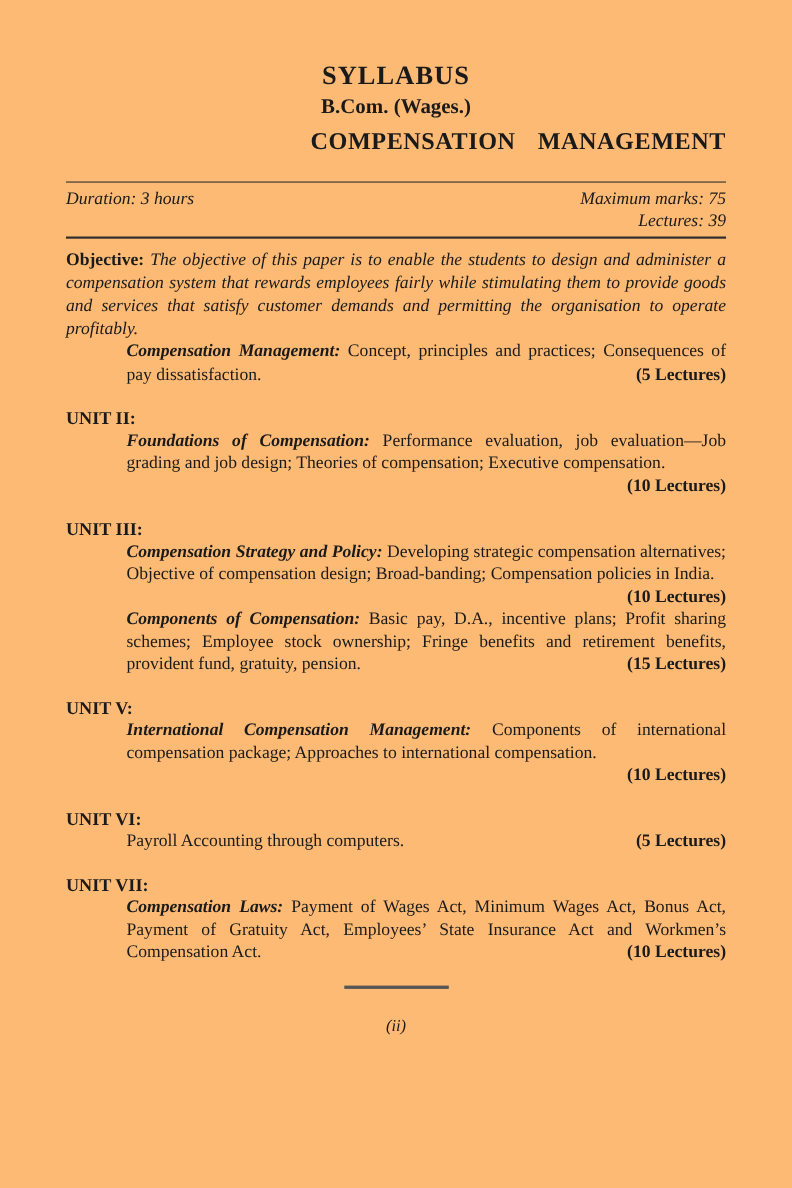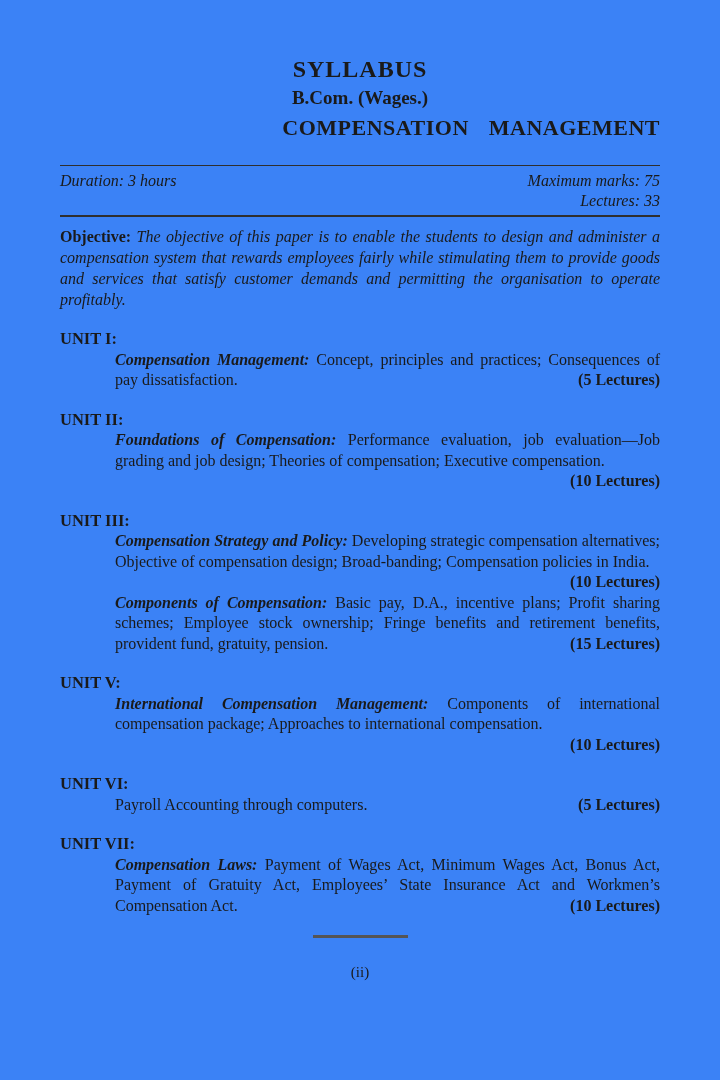--- a/index.html
+++ b/index.html
@@ -5,21 +5,21 @@
   html, body {
     margin: 0;
     padding: 0;
     background: #ffffff;
   }
   .page {
     position: relative;
     width: 720px;
     height: 1080px;
     margin: 0 auto;
-    background: #3b82f6;
+    background: #fdba74;
     color: #1a1a1a;
     font-family: "Liberation Serif", "DejaVu Serif", serif;
     font-size: 16px;
     line-height: 20.5px;
     box-sizing: border-box;
     padding: 54px 60px 0 60px;
     overflow: hidden;
   }
 
   
@@ -127,53 +127,53 @@
   
   .footer-rule {
     border: none;
     border-top: 3px solid #555555;
     width: 95px;
     margin: 19px auto 0 auto;
   }
   .page-number {
     margin: 24px 0 0 0;
     text-align: center;
+    font-style: italic;
     font-size: 15px;
   }
 </style>
 </head>
 <body>
 
 <div class="page">
 
   <h1 class="doc-title">SYLLABUS</h1>
   <h2 class="doc-subtitle">B.Com. (Wages.)</h2>
   <h3 class="doc-course">COMPENSATION MANAGEMENT</h3>
 
   <hr class="rule-thin">
 
   <div class="meta">
     <div class="meta-row">
       <span>Duration: 3 hours</span>
       <span>Maximum marks: 75</span>
     </div>
     <div class="meta-row right-only">
-      <span>Lectures: 33</span>
+      <span>Lectures: 39</span>
     </div>
   </div>
 
   <hr class="rule-thick">
 
   <p class="objective">
     <span class="obj-label">Objective:</span>
     <span class="obj-text">The objective of this paper is to enable the students to design and administer a compensation system that rewards employees fairly while stimulating them to provide goods and services that satisfy customer demands and permitting the organisation to operate profitably.</span>
   </p>
 
   <section class="unit">
-    <h4 class="unit-heading">UNIT I:</h4>
     <p class="unit-body">
       <span class="unit-title">Compensation Management:</span>
       <span class="unit-text">Concept, principles and practices; Consequences of pay dissatisfaction.</span>
       <span class="lectures">(5 Lectures)</span>
     </p>
   </section>
 
   <section class="unit">
     <h4 class="unit-heading">UNIT II:</h4>
     <p class="unit-body">

